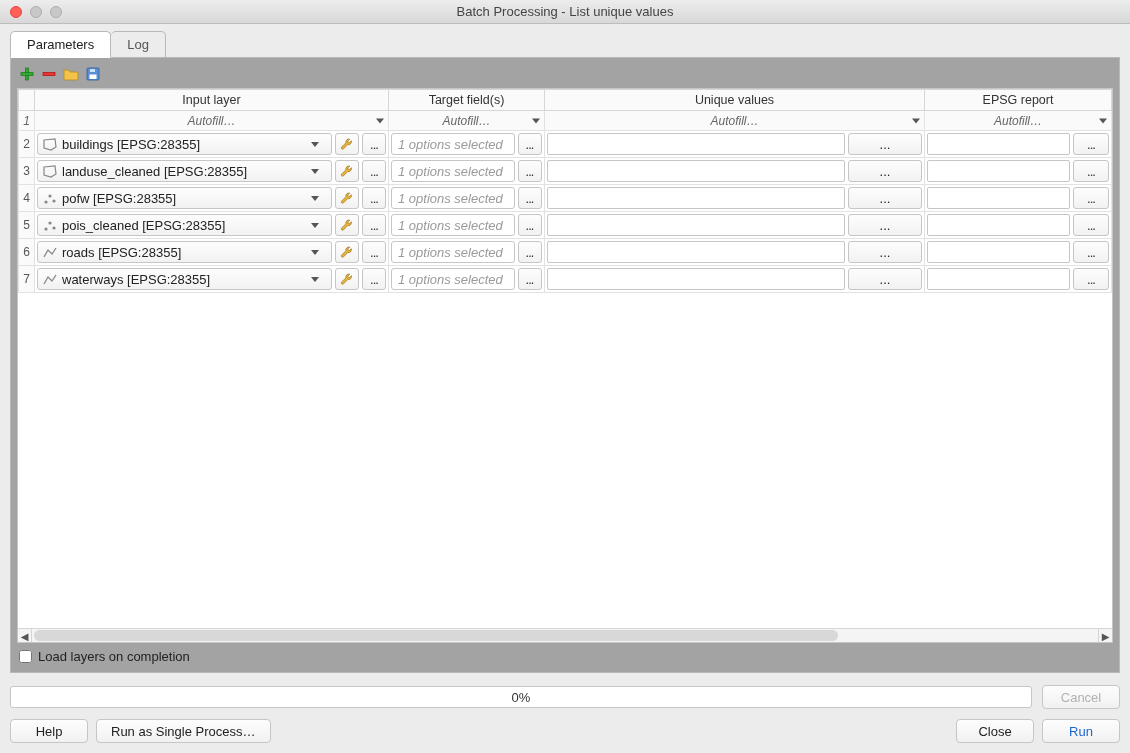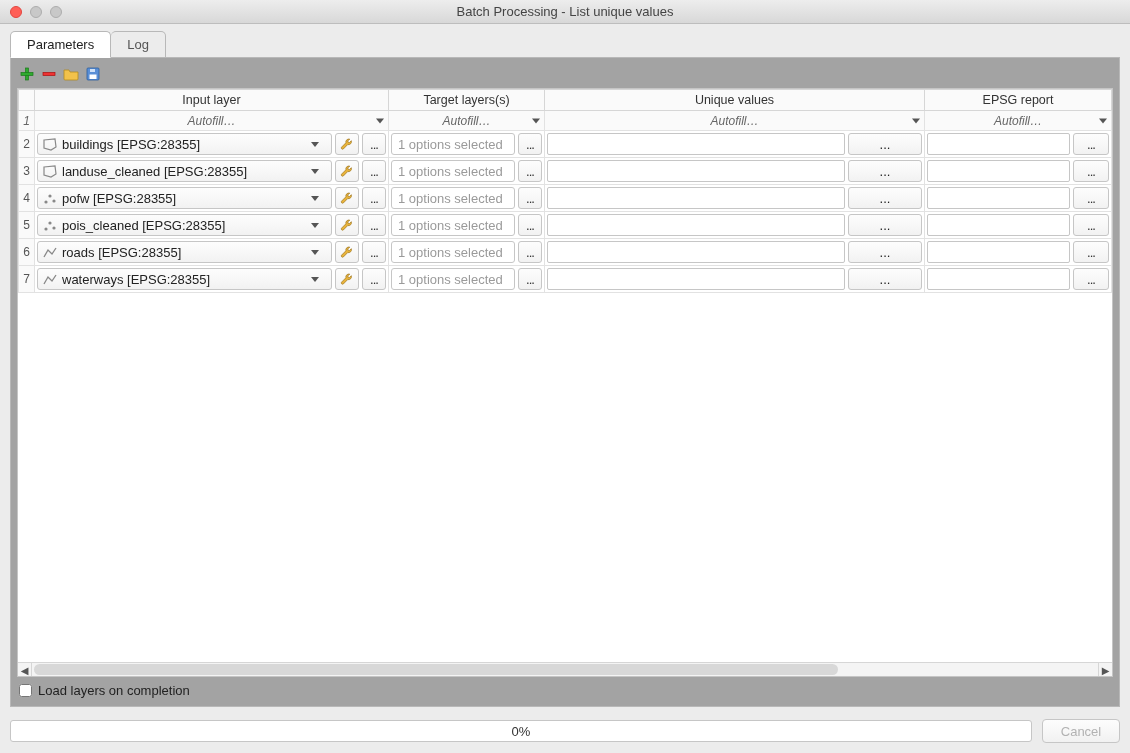--- a/index.html
+++ b/index.html
@@ -166,21 +166,21 @@
     border: 1px solid #c6c6c6;
     background: linear-gradient(#fdfdfd,#f2f2f2);
     border-radius: 3px;
     display: inline-flex;
     align-items: center;
     justify-content: center;
     font-size: 13px;
   }
   .icon-btn.ellipsis::before { content: "..."; color: #333; letter-spacing: -1px; }
   .wrench-svg { width: 16px; height: 16px; }
-  .fields-cell { display: flex; gap: 3px; }
+  .fields-cell { display: flex; gap: 3px; font-style: italic; }
   .fields-text {
     flex: 1 1 auto;
     border: 1px solid #c6c6c6;
     border-radius: 3px;
     height: 22px;
     display: flex;
     align-items: center;
     padding: 0 6px;
     color: #9a9a9a;
     background: #fff;
@@ -323,21 +323,21 @@
           <col style="width:16px">
           <col style="width:354px">
           <col style="width:156px">
           <col style="width:380px">
           <col>
         </colgroup>
         <thead>
           <tr>
             <th class="rownum"></th>
             <th>Input layer</th>
-            <th>Target layers(s)</th>
+            <th>Target field(s)</th>
             <th>Unique values</th>
             <th>EPSG report</th>
           </tr>
           <tr class="autofill">
             <td class="rownum">1</td>
             <td>
                 <span class="af">
                   <span>Autofill…</span>
                 </span>
                 <span class="chev"></span>
@@ -619,20 +619,27 @@
     </div>
   </div>
 
   <div class="progress-row">
     <div class="progress">
       <span>0%</span>
     </div>
     <div class="btn disabled">Cancel</div>
   </div>
 
+  <div class="buttons-row">
+    <div class="btn">Help</div>
+    <div class="btn">Run as Single Process…</div>
+    <div class="spacer"></div>
+    <div class="btn">Close</div>
+    <div class="btn primary">Run</div>
+  </div>
 
 </div>
 
 <svg width="0" height="0" style="position:absolute">
   <defs>
     <g id="geom-polygon">
       <path d="M2 3 L13 2 L14 10 L9 13 L2 11 Z" fill="none" stroke="#888" stroke-width="1.2"></path>
     </g>
     <g id="geom-point">
       <circle cx="4" cy="11" r="1.6" fill="#888"></circle>

